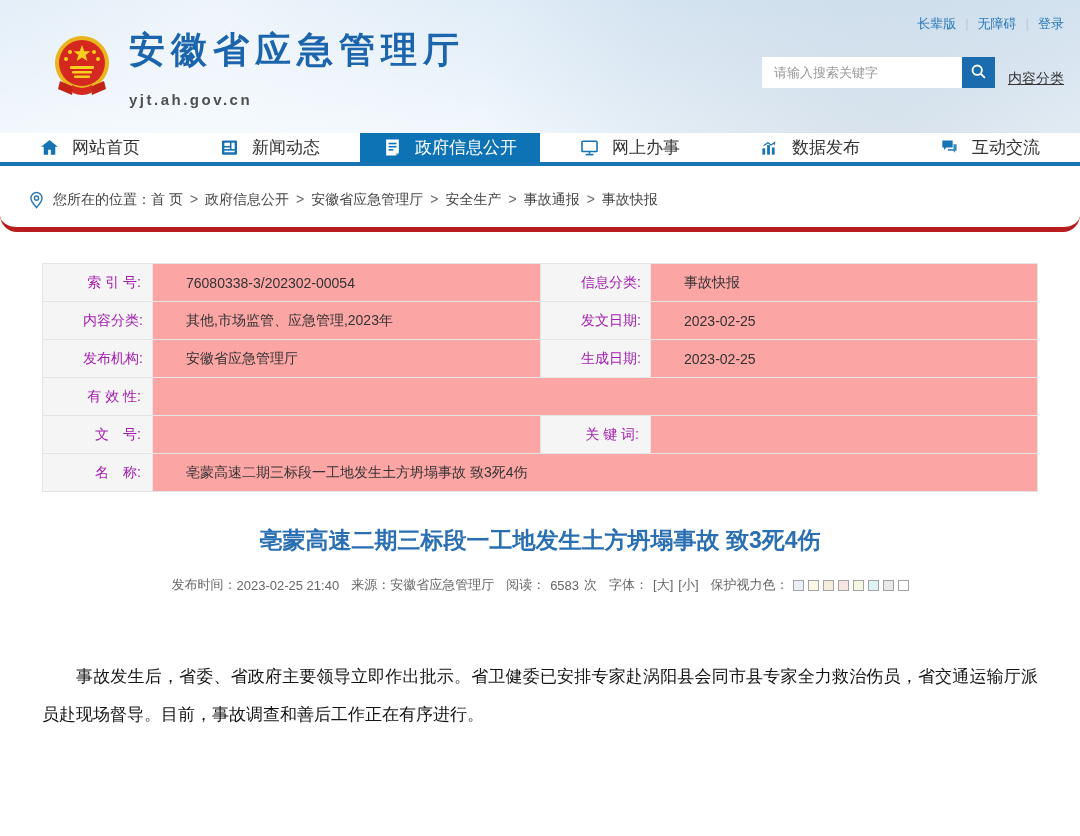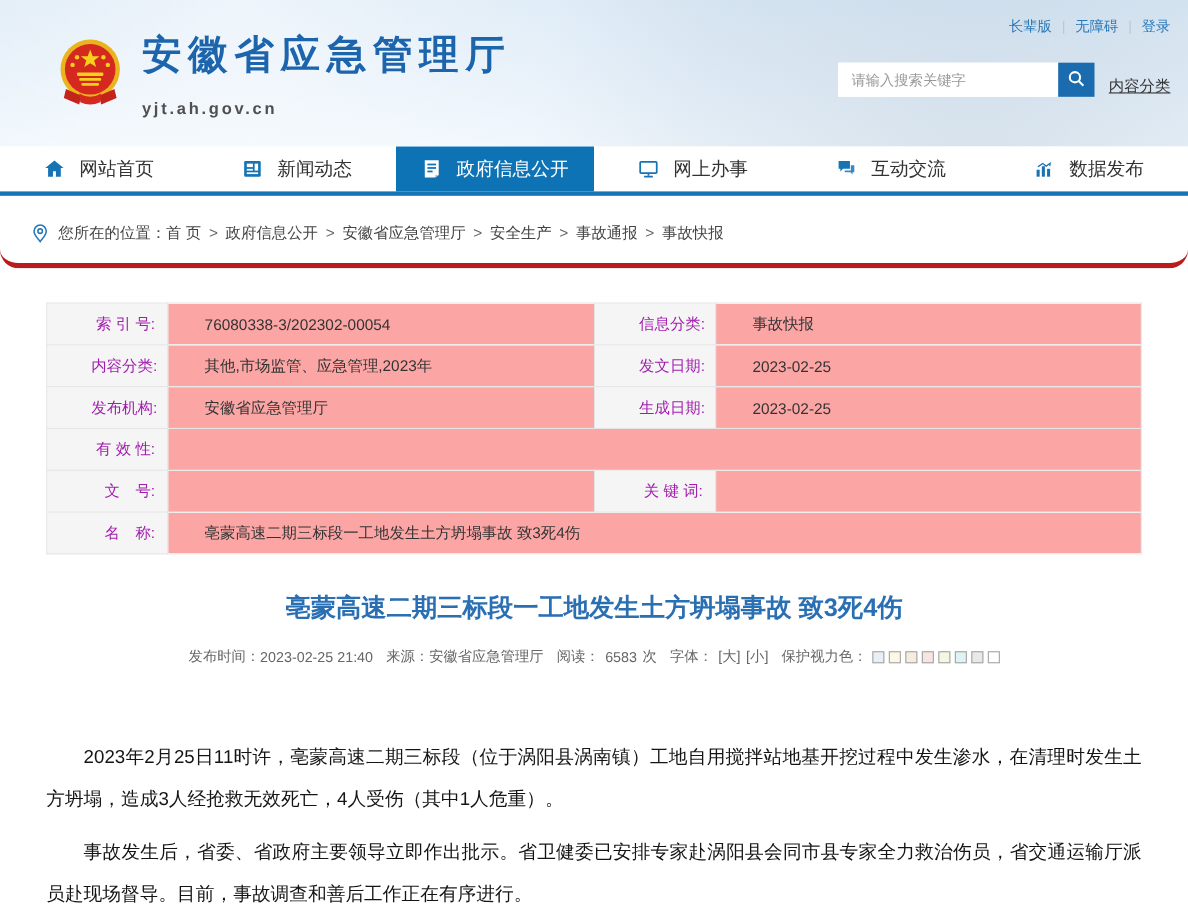--- a/index.html
+++ b/index.html
@@ -27,21 +27,21 @@
   .search-area { position:absolute; top:57px; right:16px; display:flex; align-items:flex-end; }
   .search-input {
     width:200px; height:31px; border:1px solid #fff; background:#fff;
     padding:0 11px; font-size:13px; color:#333; outline:none;
   }
   .search-input::placeholder { color:#999; }
   .search-button { width:33px; height:31px; border:none; background:#1b6cae; cursor:pointer;
     display:flex; align-items:center; justify-content:center; }
   .advanced-search { margin-left:13px; font-size:14px; color:#333; text-decoration:underline; cursor:pointer; }
   
-  .main-nav { display:flex; height:45px; background:#fff; border-bottom:4px solid #1673b4; }
+  .main-nav { display:flex; height:33px; background:#fff; border-bottom:4px solid #1673b4; }
   .nav-item {
     flex:1; display:flex; align-items:center; justify-content:center; gap:13px;
     font-size:17px; color:#333; cursor:pointer; white-space:nowrap;
   }
   .nav-icon { width:19px; height:19px; color:#1673b4; display:inline-flex; }
   .nav-icon svg { width:100%; height:100%; }
   .nav-item.active { background:#0e73b5; color:#fff; }
   .nav-item.active .nav-icon { color:#fff; }
   
   .breadcrumb {
@@ -167,36 +167,36 @@
           <rect x="2.5" y="4" width="19" height="13" rx="1"></rect>
           <line x1="12" y1="17" x2="12" y2="20"></line>
           <line x1="7" y1="21" x2="17" y2="21"></line>
         </svg>
     </span>
     <span>网上办事</span>
   </div>
   <div class="nav-item">
     <span class="nav-icon">
       <svg viewBox="0 0 24 24" fill="currentColor">
-          <path d="M3 3h13v9H8l-3 3v-3H3Z"></path>
-          <path d="M17 8h4v8h-2v2.5L16.5 16H10v-2h7Z" opacity=".85"></path>
-        </svg>
-    </span>
-    <span>互动交流</span>
-  </div>
-  <div class="nav-item">
-    <span class="nav-icon">
-      <svg viewBox="0 0 24 24" fill="currentColor">
           <rect x="3" y="13" width="3.5" height="8"></rect>
           <rect x="9" y="9" width="3.5" height="12"></rect>
           <rect x="15" y="12" width="3.5" height="9"></rect>
           <path d="M4 9 10 5l4 3 5.5-4-.8 5.4L17 7.6l-3 2.2-4-3-4.8 3.4Z"></path>
         </svg>
     </span>
     <span>数据发布</span>
+  </div>
+  <div class="nav-item">
+    <span class="nav-icon">
+      <svg viewBox="0 0 24 24" fill="currentColor">
+          <path d="M3 3h13v9H8l-3 3v-3H3Z"></path>
+          <path d="M17 8h4v8h-2v2.5L16.5 16H10v-2h7Z" opacity=".85"></path>
+        </svg>
+    </span>
+    <span>互动交流</span>
   </div>
 </div>
 
 <div class="breadcrumb">
   <span class="pin-icon">
     <svg viewBox="0 0 20 24" fill="none" stroke="currentColor" stroke-width="1.8">
       <path d="M10 2a7 7 0 0 1 7 7c0 4.5-4.5 8.5-7 12C7.5 17.5 3 13.5 3 9a7 7 0 0 1 7-7Z"></path>
       <circle cx="10" cy="9" r="2.6"></circle>
     </svg>
   </span>
@@ -275,15 +275,14 @@
   <span class="swatch" style="background-color: rgb(253, 248, 230);"></span>
   <span class="swatch" style="background-color: rgb(247, 237, 220);"></span>
   <span class="swatch" style="background-color: rgb(247, 229, 225);"></span>
   <span class="swatch" style="background-color: rgb(244, 247, 225);"></span>
   <span class="swatch" style="background-color: rgb(223, 243, 245);"></span>
   <span class="swatch" style="background-color: rgb(233, 233, 233);"></span>
   <span class="swatch" style="background-color: rgb(255, 255, 255);"></span>
 </div>
 
 <div class="article-body">
-  <p>2023年2月25日11时许，亳蒙高速二期三标段（位于涡阳县涡南镇）工地自用搅拌站地基开挖过程中发生渗水，在清理时发生土方坍塌，造成3人经抢救无效死亡，4人受伤（其中1人危重）。</p>
   <p>事故发生后，省委、省政府主要领导立即作出批示。省卫健委已安排专家赴涡阳县会同市县专家全力救治伤员，省交通运输厅派员赴现场督导。目前，事故调查和善后工作正在有序进行。</p>
 </div>
 
 </body></html>

